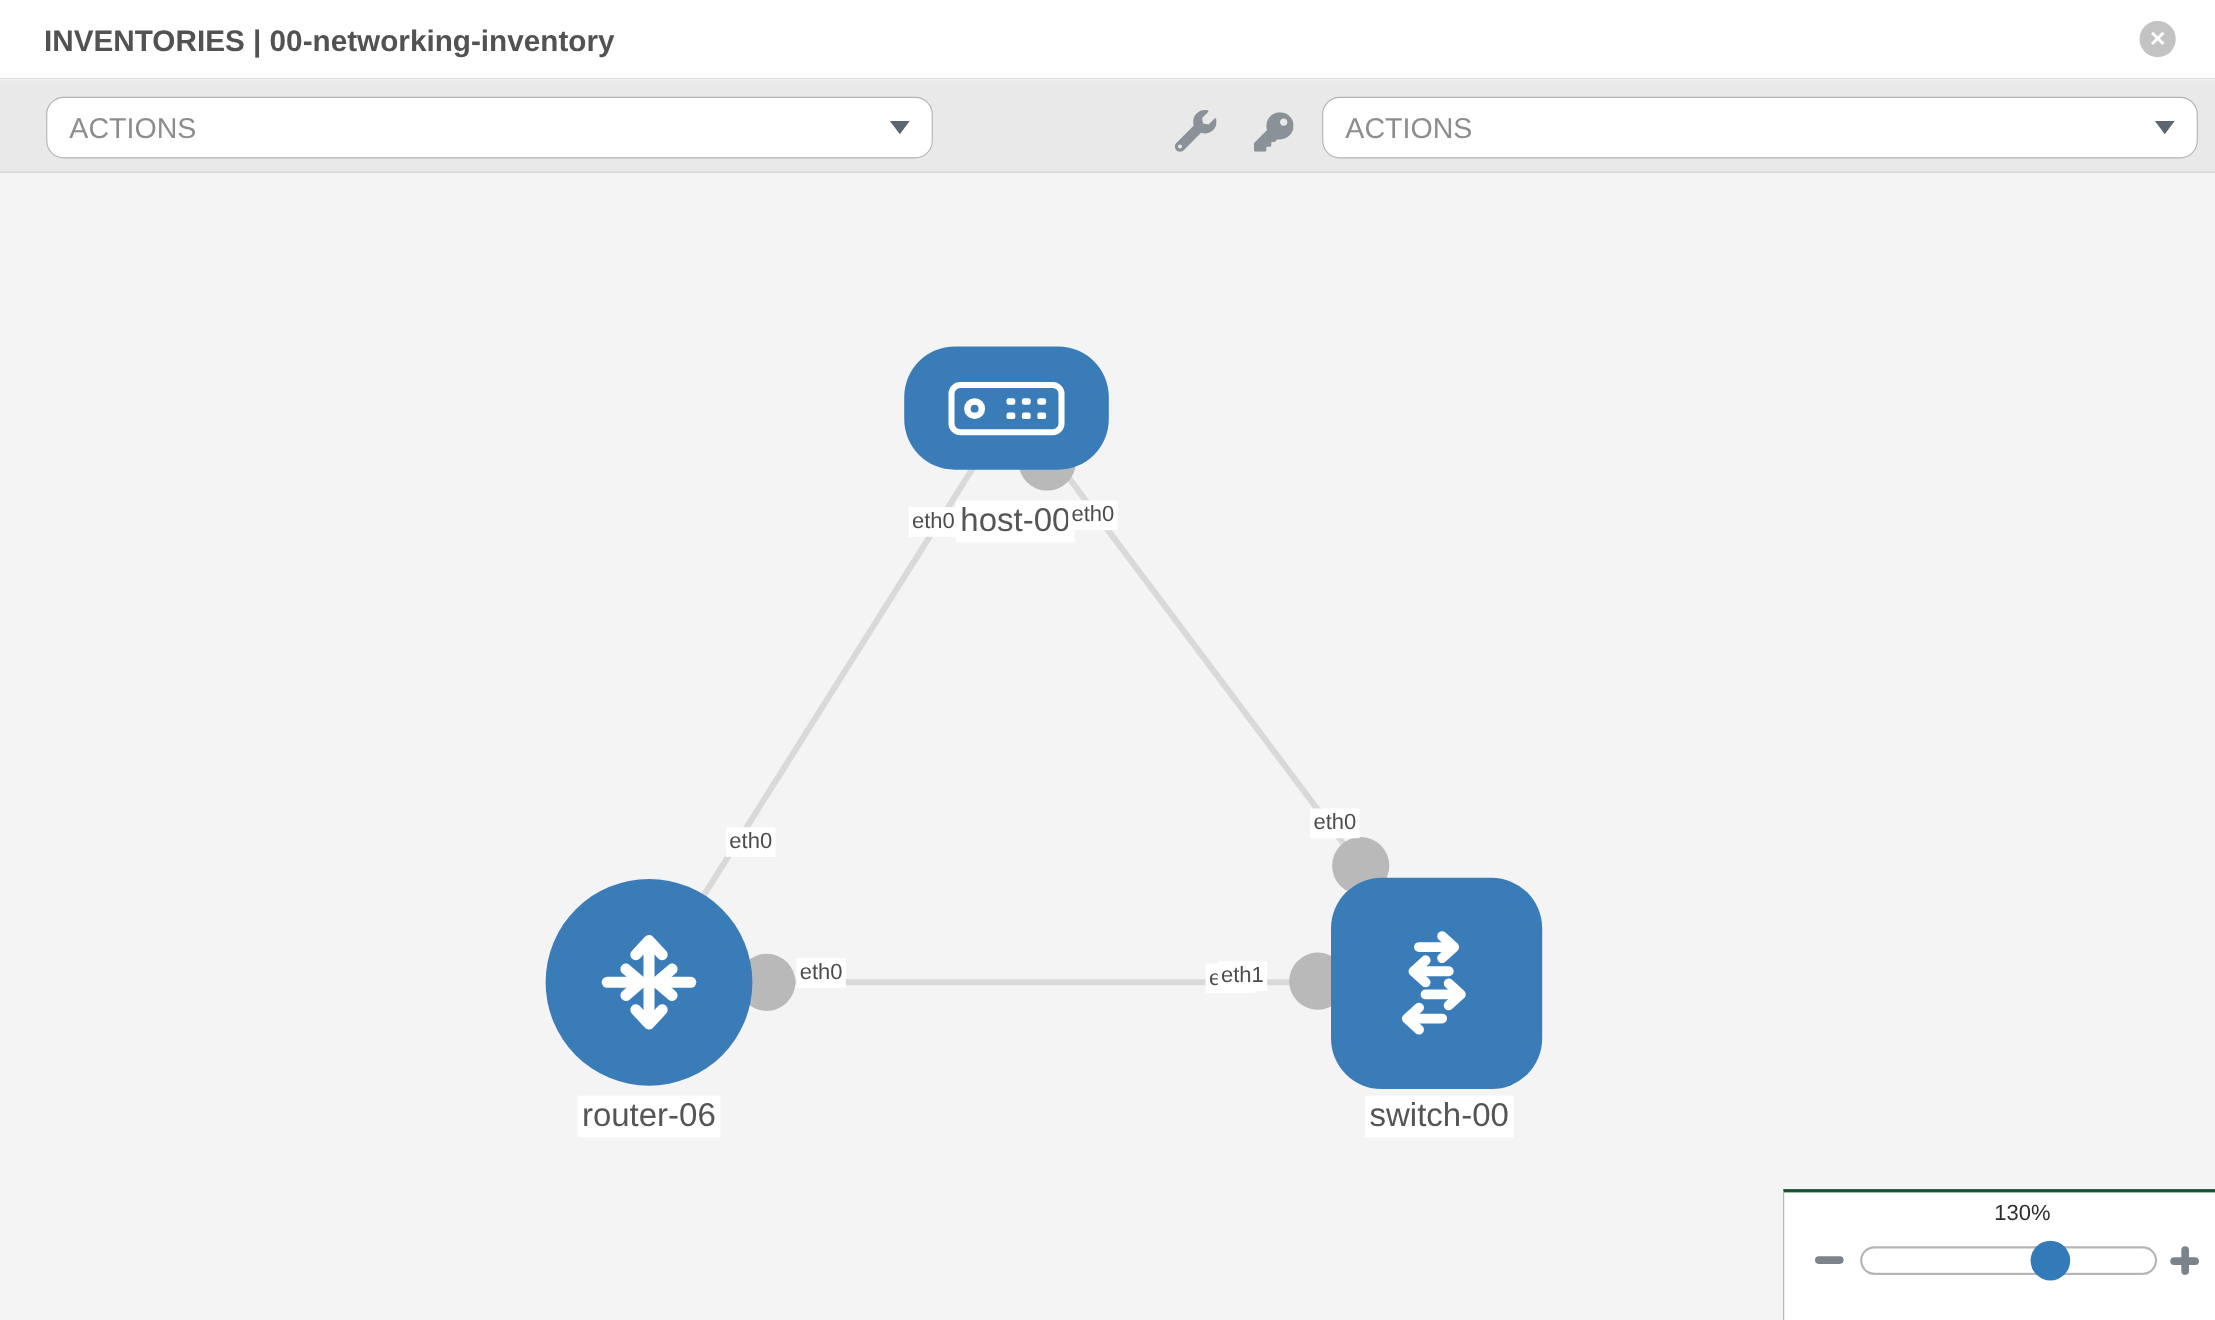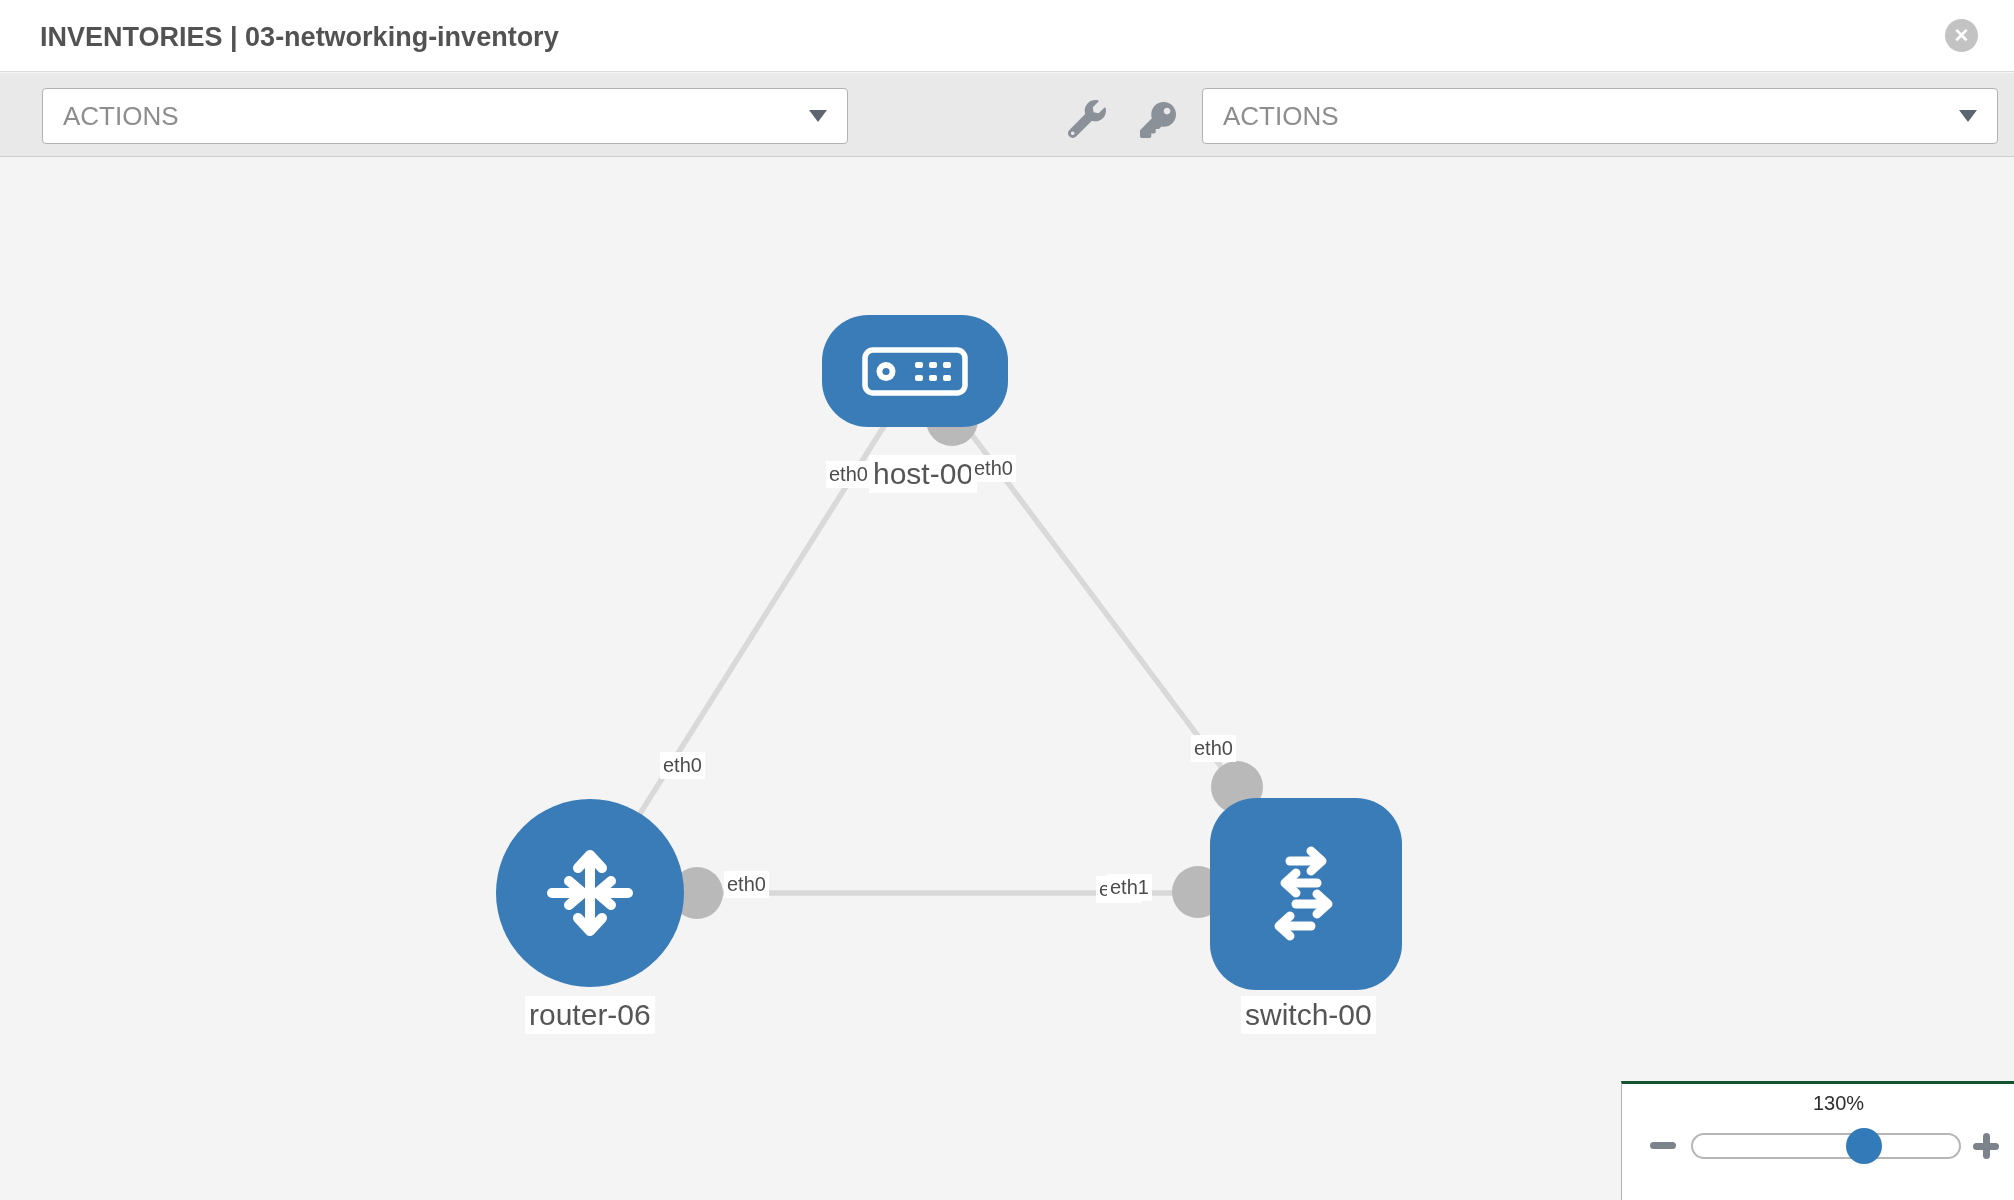--- a/index.html
+++ b/index.html
@@ -14,21 +14,21 @@
                   font-size:27px; font-weight:bold; color:#525252; }
   .close-btn { position:absolute; right:36px; top:19px; width:33px; height:33px;
                border-radius:50%; background:#c3c3c3; color:#ffffff; cursor:pointer;
                display:flex; align-items:center; justify-content:center;
                font-size:19px; font-weight:bold; }
 
   
   .toolbar { position:absolute; top:73px; left:0; width:2014px; height:84px;
              background:#e9e9e9; border-bottom:1px solid #cfcfcf; }
   .select-box { position:absolute; top:15px; height:56px; background:#ffffff;
-                border:1px solid #b3b3b3; border-radius:4px; display:flex;
+                border:1px solid #b3b3b3; border-radius:16px; display:flex;
                 align-items:center; justify-content:space-between;
                 padding:0 20px; font-size:26px; color:#8d8d8d; cursor:pointer; }
   .actions-box { left:42px;  width:806px; }
   .search-box  { left:1202px; width:796px; }
   .caret { width:0; height:0; border-left:9px solid transparent;
            border-right:9px solid transparent; border-top:12px solid #5c6670; }
   .tool-icon { position:absolute; top:27px; width:38px; height:38px; cursor:pointer; }
   .tool-icon svg { width:100%; height:100%; fill:#8a9199; }
   .wrench-pos { left:1068px; }
   .key-pos    { left:1140px; top:29px; width:36px; height:36px; }
@@ -64,21 +64,21 @@
                   border-radius:3.5px; background:#7d838b; }
   .zoom-plus .v { position:absolute; left:9.5px; top:0; width:7px; height:26px;
                   border-radius:3.5px; background:#7d838b; }
 </style>
 </head>
 <body>
 
 <div id="app">
 
   <div class="header">
-    <div class="header-title">INVENTORIES | 03-networking-inventory</div>
+    <div class="header-title">INVENTORIES | 00-networking-inventory</div>
     <div class="close-btn">✕</div>
   </div>
 
   <div class="toolbar">
     <div class="select-box actions-box">
       <span>ACTIONS</span>
       <span class="caret"></span>
     </div>
 
     <div class="tool-icon wrench-pos">

